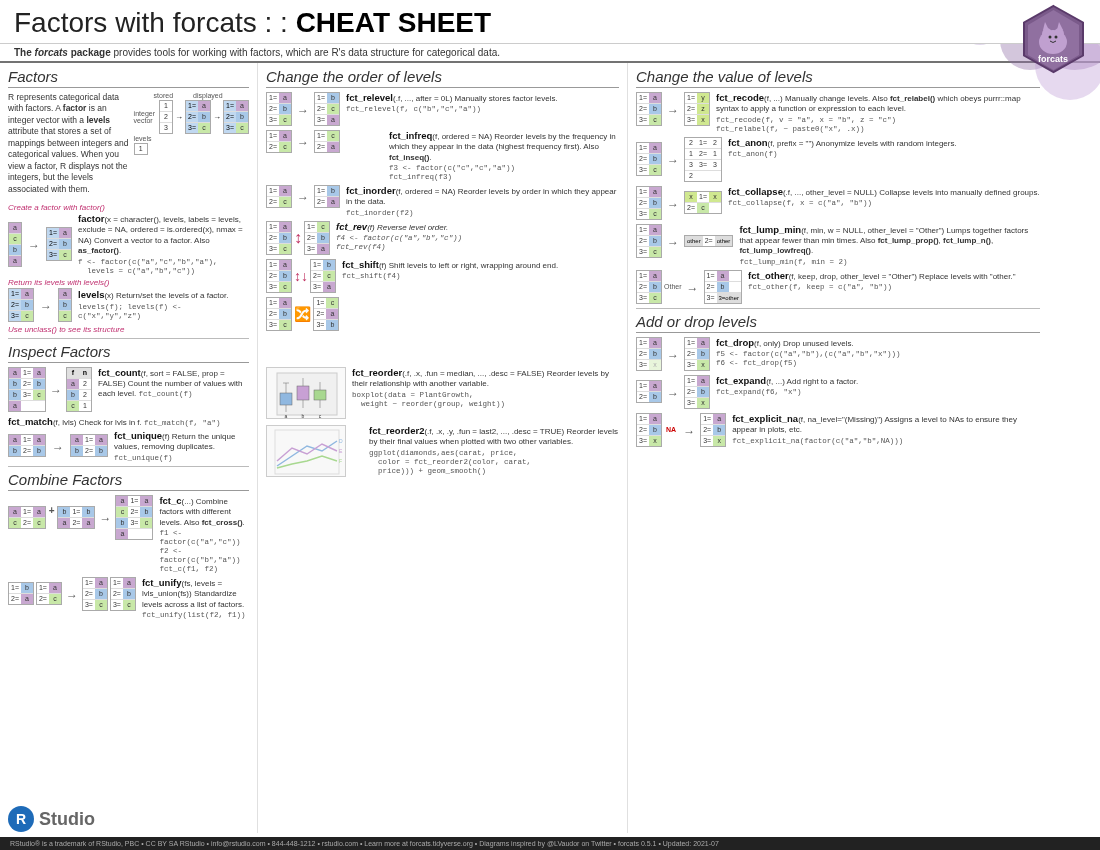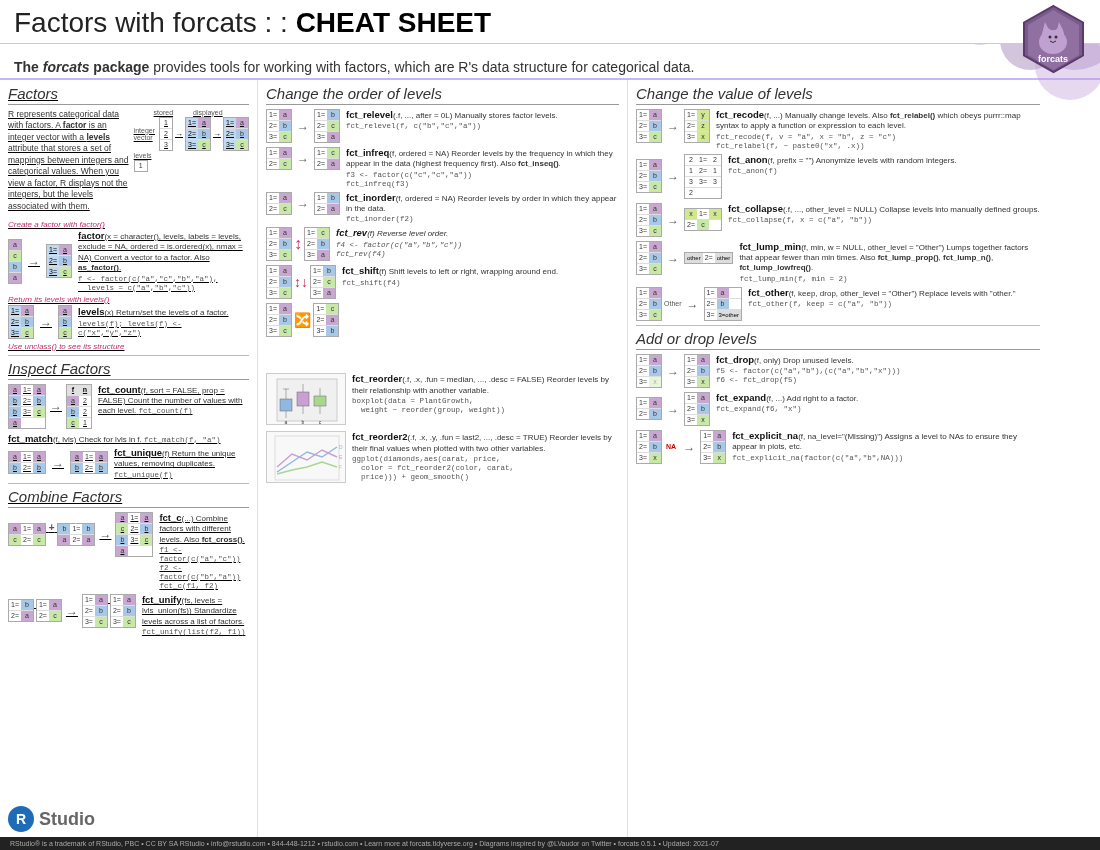--- a/index.html
+++ b/index.html
@@ -26,42 +26,41 @@
       font-size: 28px;
       font-weight: 300;
       color: #222;
       line-height: 1.1;
     }
     .header-title strong {
       font-weight: 900;
       color: #000;
     }
     .subtitle {
-      font-size: 14px;
+      font-size: 10px;
       color: #333;
       padding: 3px 14px;
-      border-bottom: 2px solid #c4b5fd;
-      margin-top: 12px;
+      border-bottom: 2px solid #737373;
     }
     .subtitle strong { font-weight: bold; }
 
     
     .main-content {
       display: flex;
       height: calc(850px - 80px);
       overflow: hidden;
     }
 
     
     .col {
       padding: 5px 8px;
       border-right: 1px solid #e0e0e0;
       overflow: hidden;
     }
-    .col-left { width: 258px; text-decoration: underline; }
+    .col-left { width: 258px; }
     .col-mid { width: 370px; border-right: 1px solid #e0e0e0; }
     .col-right { width: 420px; border-right: none; }
 
     
     .section-title {
       font-size: 15px;
       font-weight: 300;
       color: #333;
       border-bottom: 1px solid #999;
       margin-bottom: 4px;
@@ -611,21 +610,21 @@
           <div class="mini-row">
               <div class="mc fc-num">1=</div>
               <div class="mc fc-c">c</div>
             </div>
           <div class="mini-row">
               <div class="mc fc-num">2=</div>
               <div class="mc fc-a">a</div>
             </div>
         </div>
       </div>
-      <div style="font-size:8px;flex:1;padding-left:3px;">
+      <div style="font-size:8px;flex:1;padding-left:3px;margin-left:43px;">
         <span class="fn-header">fct_infreq</span><span class="fn-desc">(f, ordered = NA) Reorder levels by the frequency in which they appear in the data (highest frequency first). Also <strong>fct_inseq()</strong>.</span><br>
         <span class="fn-code">f3 &lt;- factor(c("c","c","a"))<br>fct_infreq(f3)</span>
       </div>
     </div>
 
     <div style="display:flex;align-items:flex-start;gap:3px;margin-bottom:4px;">
       <div style="display:flex;align-items:center;gap:2px;flex-shrink:0;">
         <div class="mini-table">
           <div class="mini-row">
               <div class="mc fc-num">1=</div>
@@ -784,21 +783,21 @@
           <text x="36" y="50" text-anchor="middle" font-size="5" fill="#333">b</text>
           <text x="53" y="50" text-anchor="middle" font-size="5" fill="#333">c</text>
         </svg>
       </div>
       <div style="font-size:8px;flex:1;padding-left:3px;">
         <span class="fn-header">fct_reorder</span><span class="fn-desc">(.f, .x, .fun = median, ..., .desc = FALSE) Reorder levels by their relationship with another variable.</span><br>
         <span class="fn-code">boxplot(data = PlantGrowth,<br>&nbsp;&nbsp;weight ~ reorder(group, weight))</span>
       </div>
     </div>
 
-    <div style="display:flex;align-items:flex-start;gap:3px;margin-bottom:3px;">
+    <div style="display:flex;align-items:flex-start;gap:20px;margin-bottom:3px;">
       <div style="flex-shrink:0;">
         
         <svg width="80" height="52" style="border:1px solid #ccc;background:#f9f9f9;">
           <rect x="8" y="4" width="64" height="44" fill="#f8f8f8" stroke="#ddd"></rect>
           <polyline points="10,40 25,30 40,20 55,25 70,15" fill="none" stroke="#90b8e0" stroke-width="1.5"></polyline>
           <polyline points="10,35 25,22 40,28 55,18 70,25" fill="none" stroke="#c8a0d4" stroke-width="1.5"></polyline>
           <polyline points="10,42 25,38 40,35 55,30 70,35" fill="none" stroke="#a8d890" stroke-width="1.5"></polyline>
           <text x="72" y="17" font-size="5" fill="#90b8e0">D</text>
           <text x="72" y="27" font-size="5" fill="#c8a0d4">E</text>
           <text x="72" y="37" font-size="5" fill="#a8d890">F</text>

